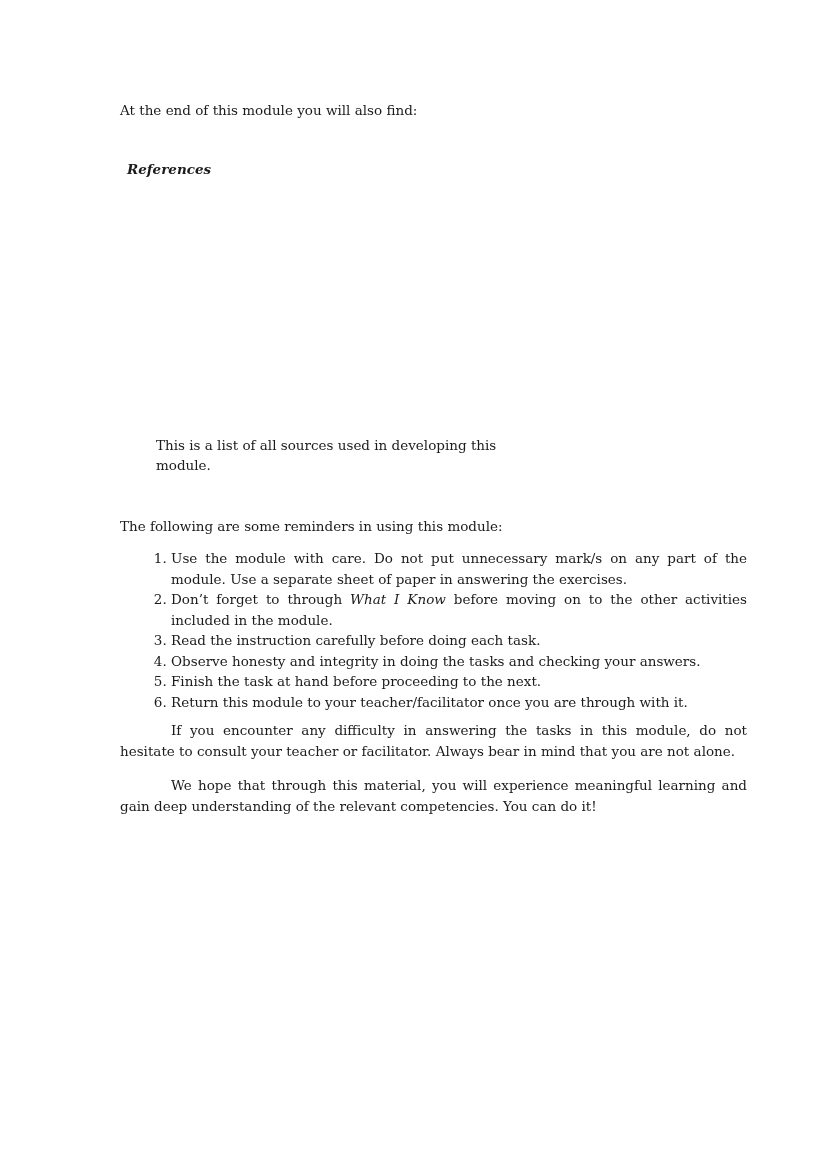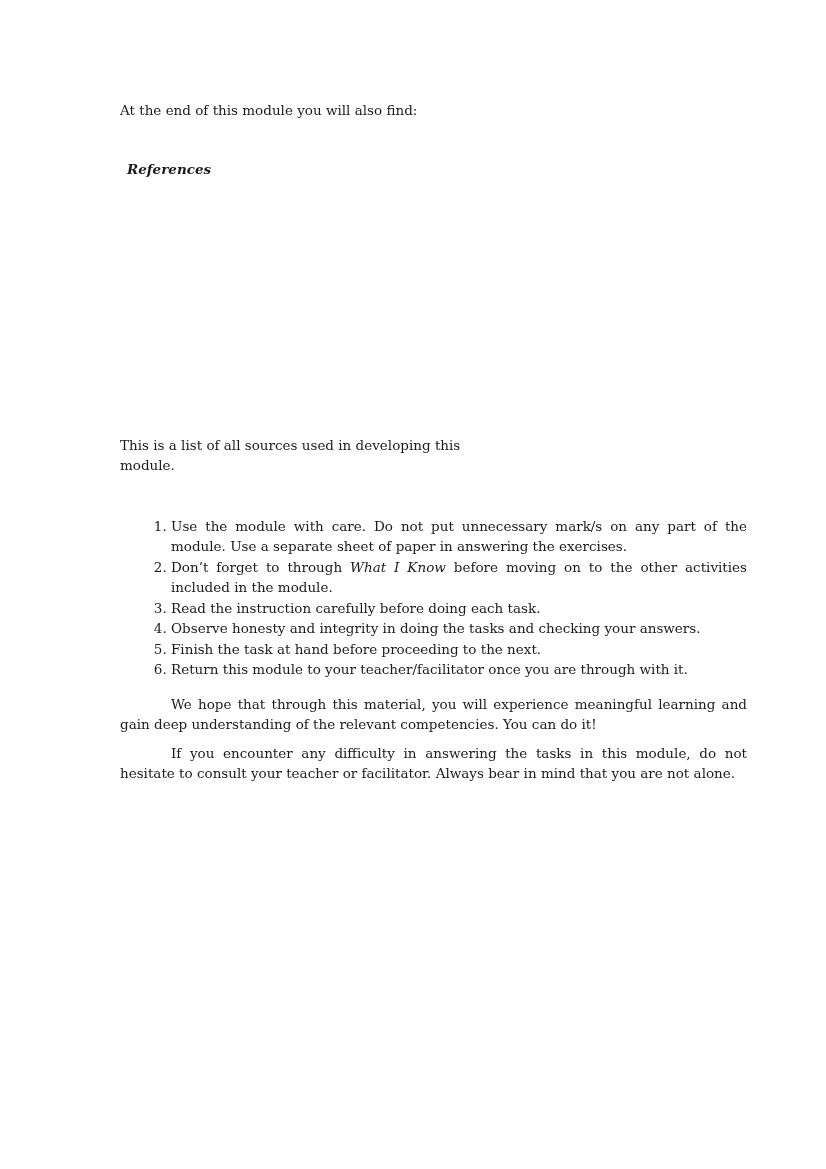--- a/index.html
+++ b/index.html
@@ -23,21 +23,21 @@
     align-items: flex-start;
     margin-bottom: 40px;
     flex-direction: column;
   }
   .ref-term {
     font-weight: bold;
     font-style: italic;
     flex: 0 0 276px;
     padding-left: 7px;
   }
-  .ref-def { width: 345px; }
+  .ref-def { width: 345px; margin-left: 36px; }
   .reminders-intro { margin-bottom: 12px; }
   ol.reminders {
     padding-left: 51px;
     list-style-position: outside;
   }
   ol.reminders li {
     text-align: justify;
   }
   .body-para {
     text-align: justify;
@@ -72,20 +72,21 @@
 
 <div class="page">
 
   <p class="intro">At the end of this module you will also find:</p>
 
   <div class="ref-row">
     <span class="ref-term">References</span>
     <span class="ref-def">This is a list of all sources used in developing this module.</span>
   </div>
 
+  <p class="reminders-intro">The following are some reminders in using this module:</p>
 
   <ol class="reminders">
     <li>
       <span>Use the module with care. Do not put unnecessary mark/s on any part of the module. Use a separate sheet of paper in answering the exercises.</span>
     </li>
     <li>
       <span>Don’t forget to through </span><span class="ital">What I Know</span><span> before moving on to the other activities included in the module.</span>
     </li>
     <li>
       <span>Read the instruction carefully before doing each task.</span>
@@ -94,21 +95,21 @@
       <span>Observe honesty and integrity in doing the tasks and checking your answers.</span>
     </li>
     <li>
       <span>Finish the task at hand before proceeding to the next.</span>
     </li>
     <li>
       <span>Return this module to your teacher/facilitator once you are through with it.</span>
     </li>
   </ol>
 
+  <p class="body-para first">If you encounter any difficulty in answering the tasks in this module, do not hesitate to consult your teacher or facilitator. Always bear in mind that you are not alone.</p>
+
   <p class="body-para second">We hope that through this material, you will experience meaningful learning and gain deep understanding of the relevant competencies. You can do it!</p>
-
-  <p class="body-para first">If you encounter any difficulty in answering the tasks in this module, do not hesitate to consult your teacher or facilitator. Always bear in mind that you are not alone.</p>
 
   <div class="page-number">v</div>
 
   <div class="watermark">www.modyul.online</div>
 
 </div>
 
 </body></html>

